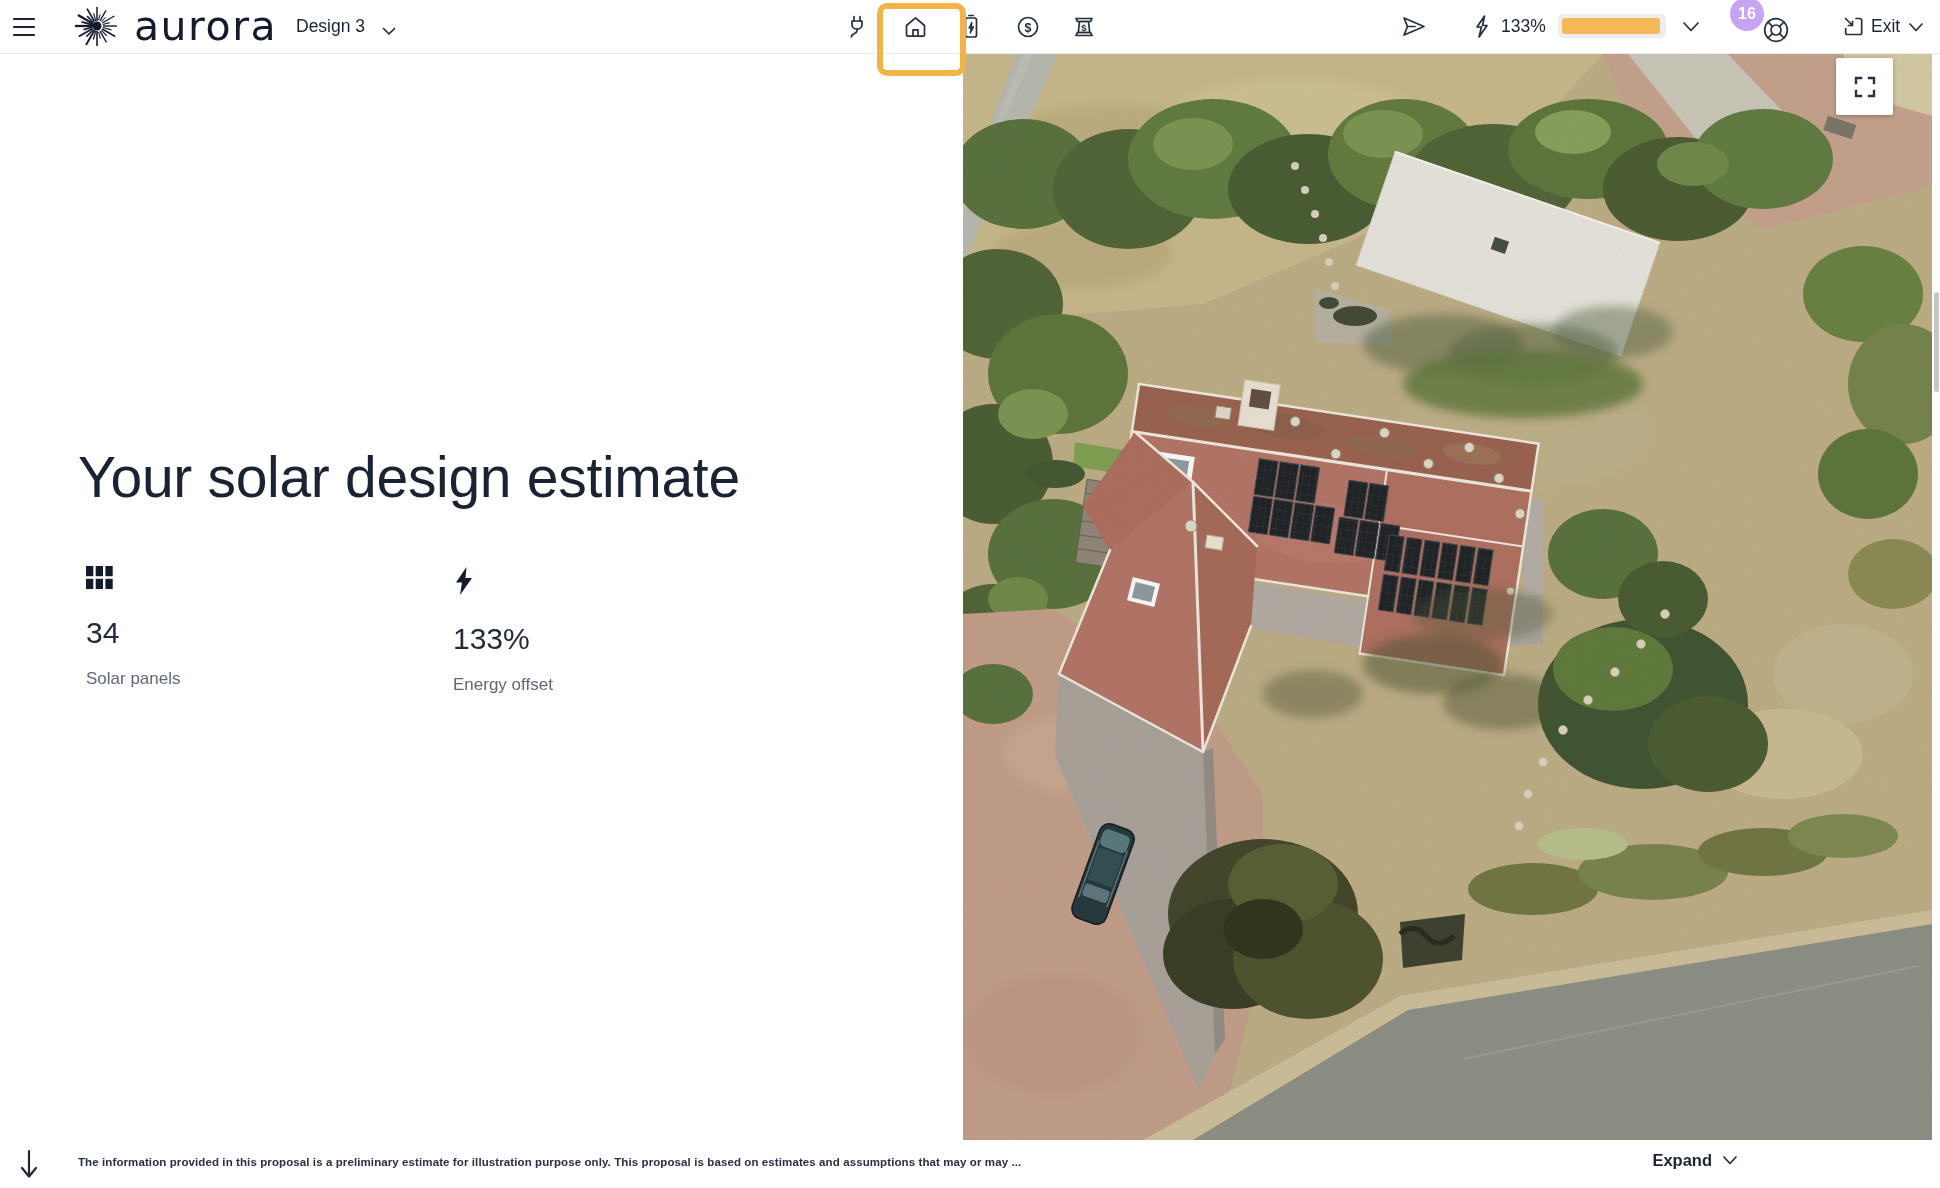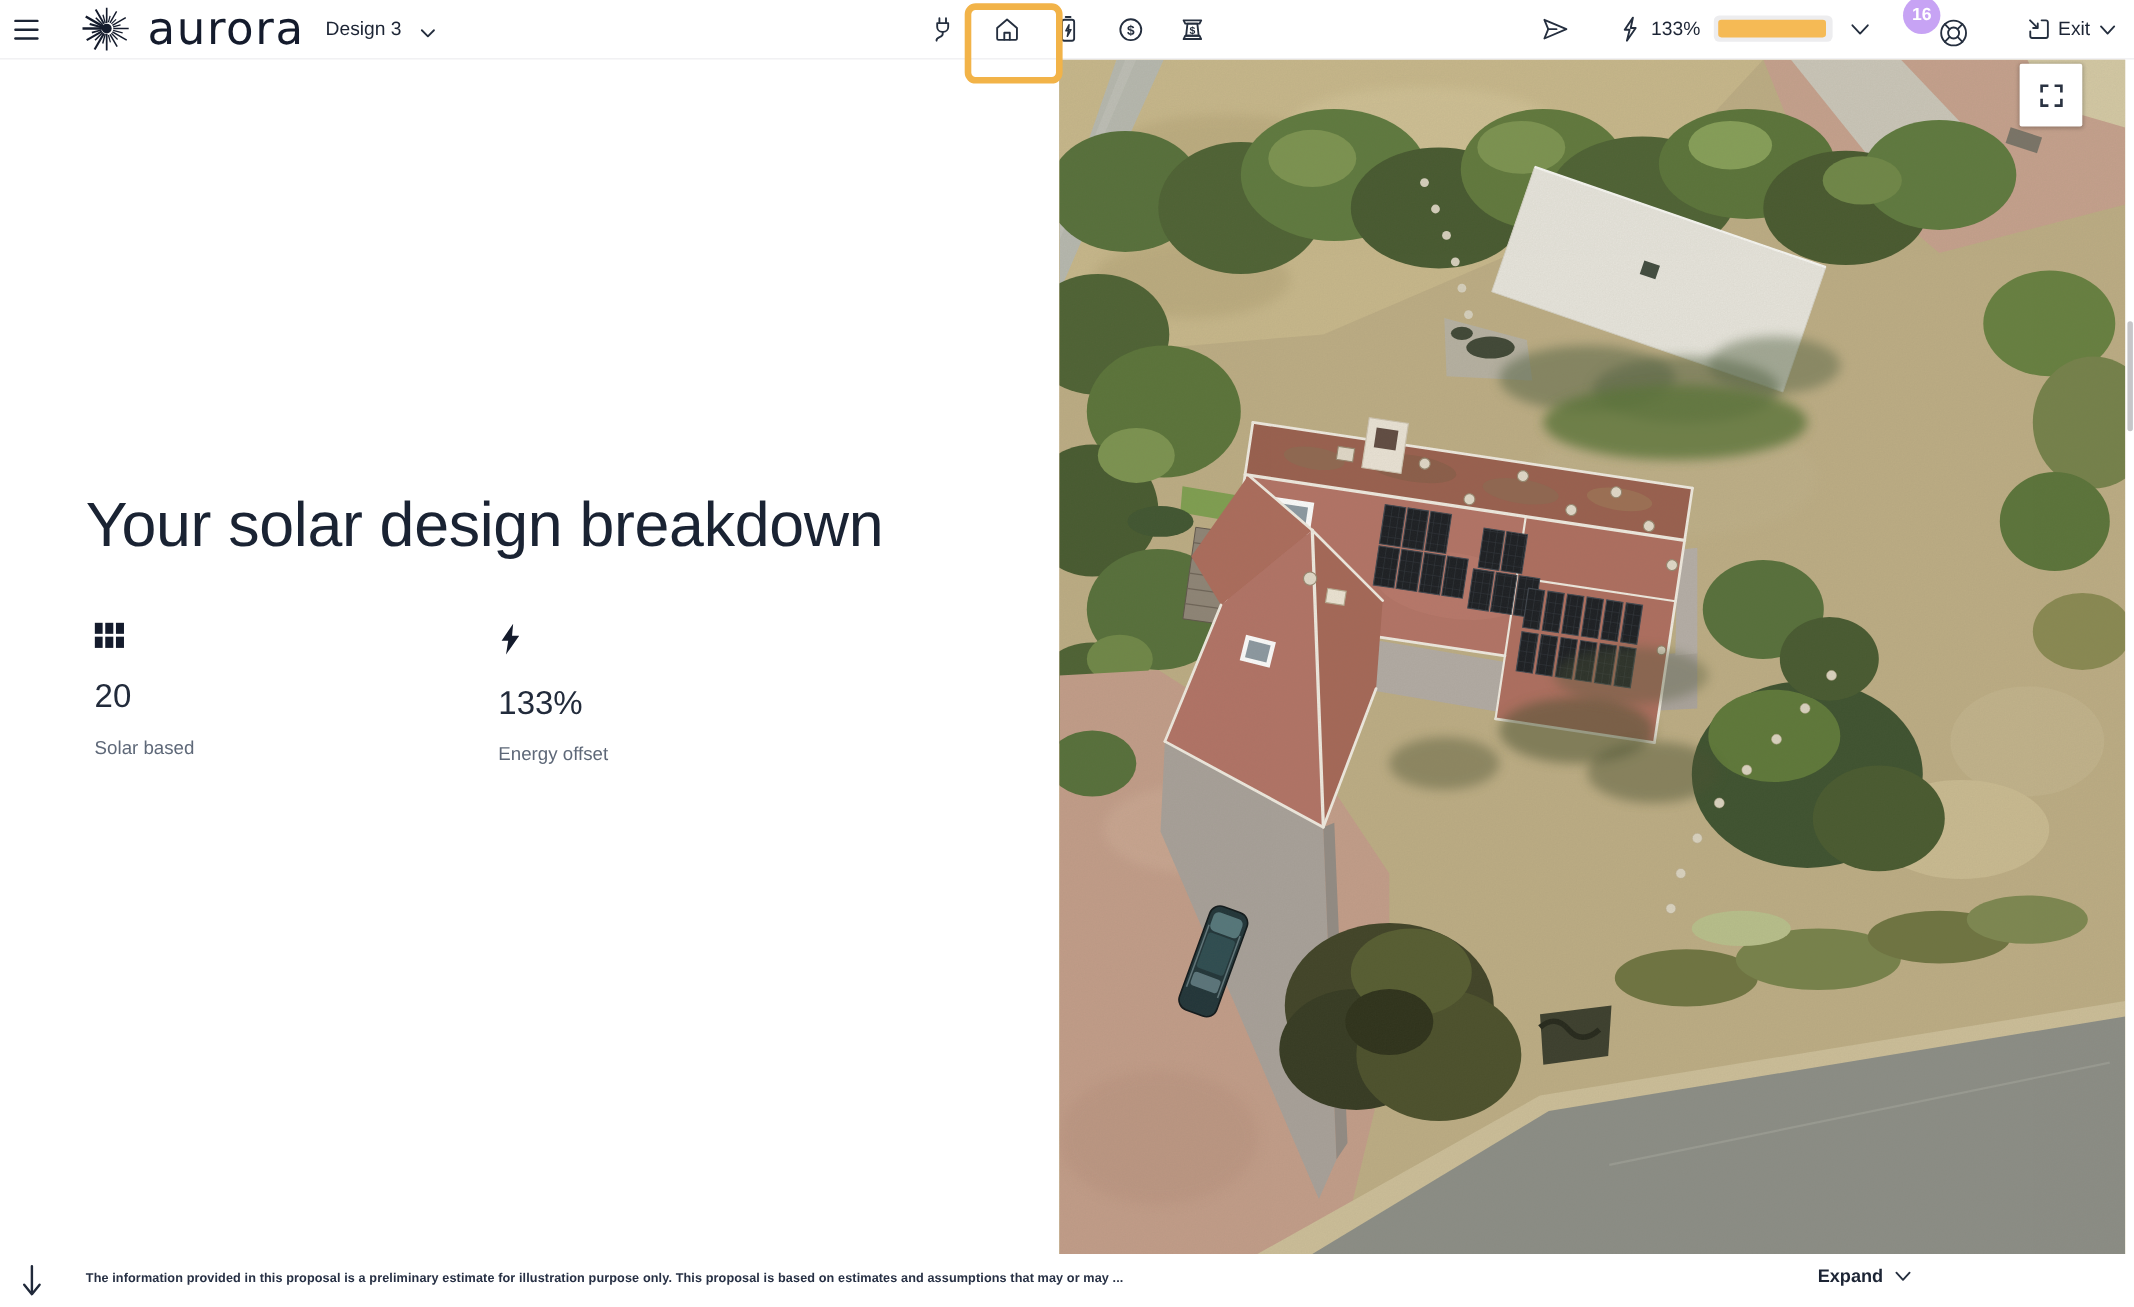--- a/index.html
+++ b/index.html
@@ -197,37 +197,37 @@
     <div class="abs exit-label" style="left:1871px;top:16px;">Exit</div>
     <div class="abs icon-btn" style="left:1908px;top:22px;">
       <svg width="16" height="11" viewBox="0 0 16 11">
           <path d="M2 2 L8 8.5 L14 2" class="stroke-ic" stroke-width="2"></path>
         </svg>
     </div>
   </div>
 
   <div class="highlight-box"></div>
 
-  <div class="hero-heading">Your solar design breakdown</div>
+  <div class="hero-heading">Your solar design estimate</div>
 
   <div class="stat-col" style="left:86px;">
     <div>
       <svg width="27" height="24" viewBox="0 0 27 24">
           <g fill="#141B2C">
         <rect x="0" y="0" width="7.3" height="10.2"></rect>
             <rect x="9.7" y="0" width="7.3" height="10.2"></rect>
             <rect x="19.4" y="0" width="7.3" height="10.2"></rect>
         <rect x="0" y="12.8" width="7.3" height="10.2"></rect>
             <rect x="9.7" y="12.8" width="7.3" height="10.2"></rect>
             <rect x="19.4" y="12.8" width="7.3" height="10.2"></rect>
       </g>
         </svg>
     </div>
-    <div class="stat-value">20</div>
-    <div class="stat-label">Solar based</div>
+    <div class="stat-value">34</div>
+    <div class="stat-label">Solar panels</div>
   </div>
 
 
   <div class="stat-col" style="left:453px;">
     <div>
       <svg width="22" height="30" viewBox="0 0 22 30">
           <path d="M13.5 1 L3 16.5 h6 L7 29 L19 12 h-6.5 Z" fill="#141B2C"></path>
         </svg>
     </div>
     <div class="stat-value">133%</div>

